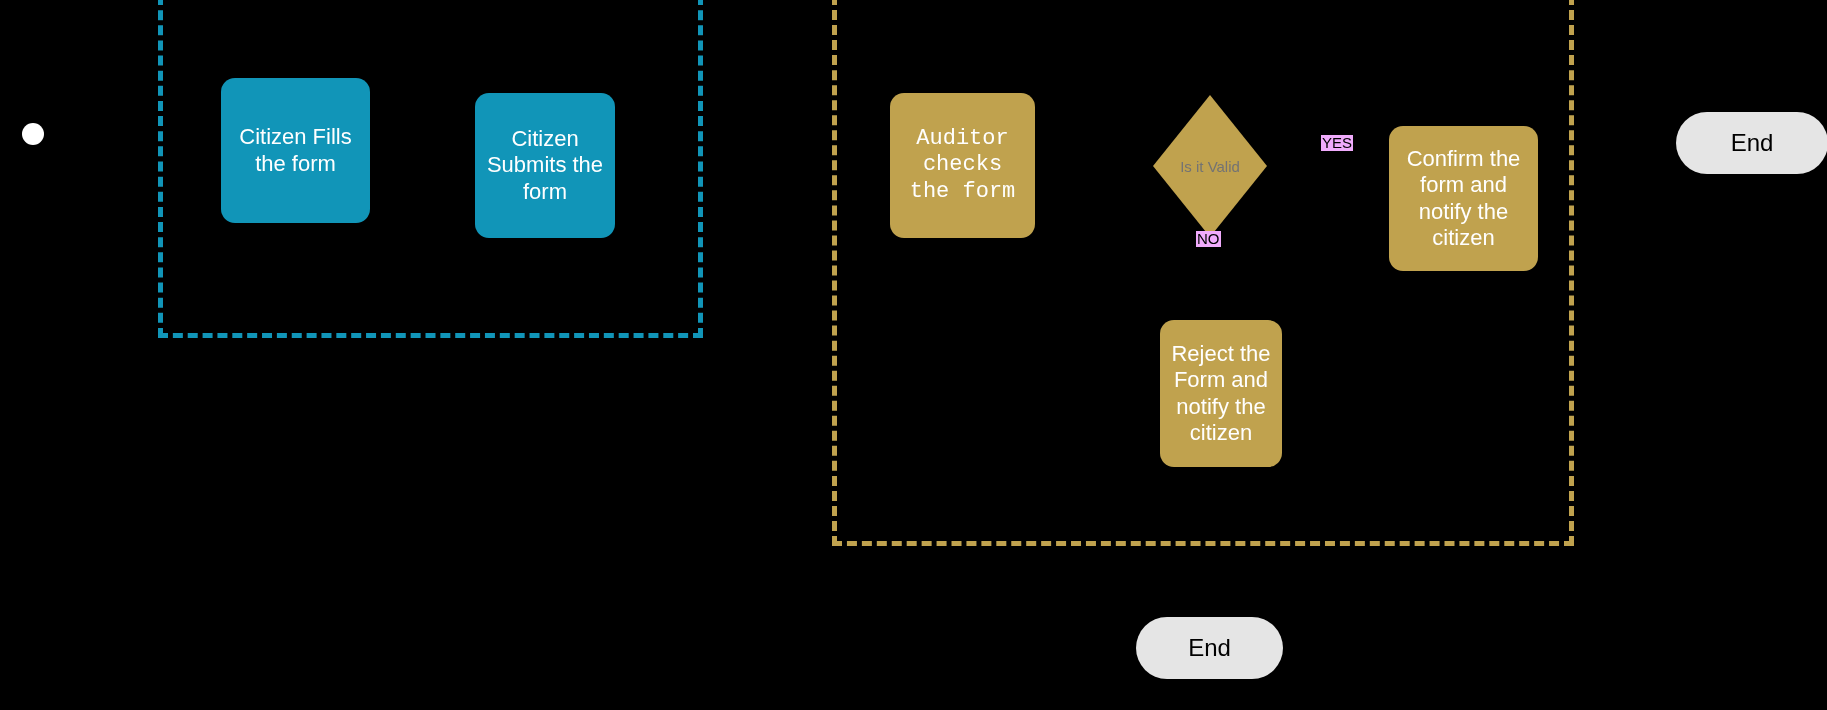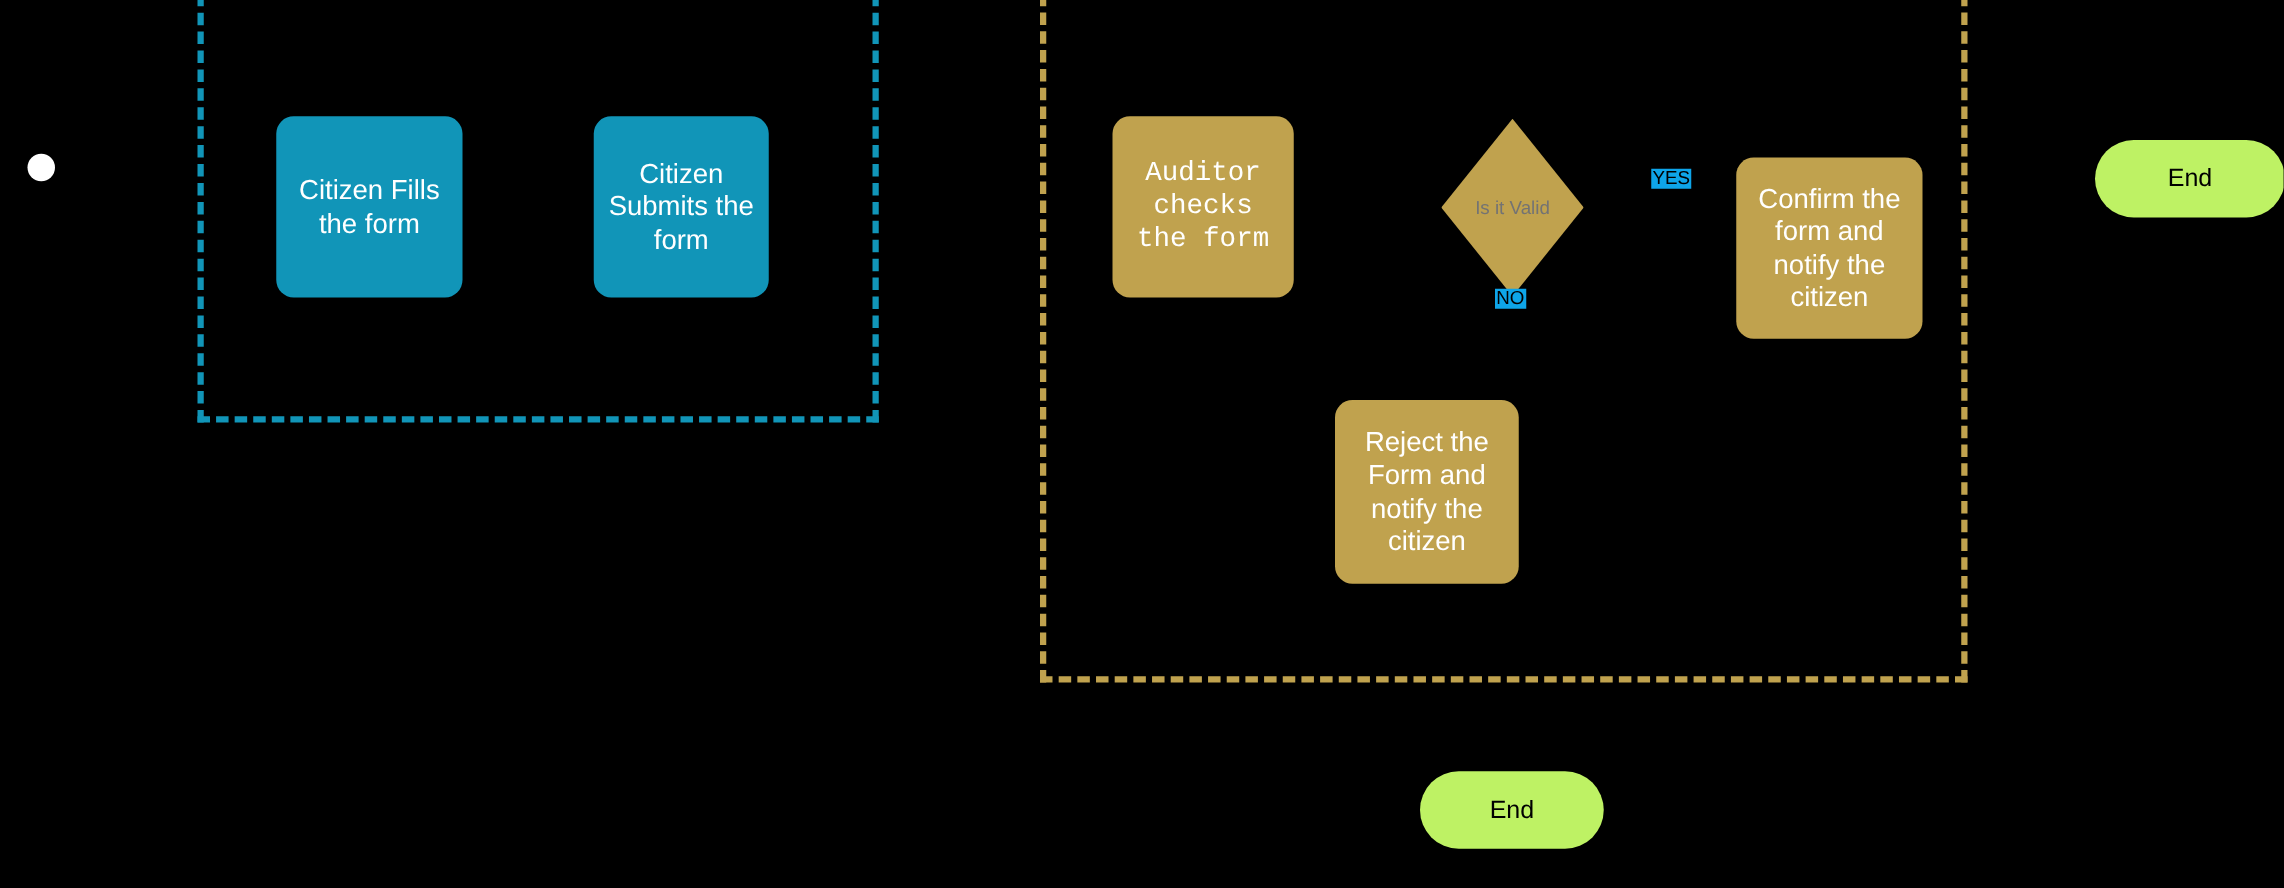--- a/index.html
+++ b/index.html
@@ -61,39 +61,39 @@
     text-align: center;
     color: #ffffff;
     border-radius: 14px;
     line-height: 1.2;
     padding: 4px 8px;
   }
   .node-blue { background: #1195b8; }
   .node-gold { background: #c0a24e; }
 
   .node-fills {
-    left: 221px; top: 93px; width: 149px; height: 145px;
+    left: 221px; top: 78px; width: 149px; height: 145px;
     font-size: 22px;
   }
   .node-submits {
     left: 475px; top: 93px; width: 140px; height: 145px;
     font-size: 22px;
   }
   .node-auditor {
     left: 890px; top: 93px; width: 145px; height: 145px;
     font-size: 22px;
     font-family: Liberation Mono, monospace;
   }
   .node-confirm {
     left: 1389px; top: 93px; width: 149px; height: 145px;
     font-size: 22px;
     margin-top: 33px;
   }
   .node-reject {
-    left: 1068px; top: 320px; width: 147px; height: 147px;
+    left: 1160px; top: 320px; width: 122px; height: 147px;
     font-size: 22px;
   }
 
   
   .decision {
     position: absolute;
     left: 1153px;
     top: 95px;
     width: 114px;
     height: 142px;
@@ -112,41 +112,41 @@
     justify-content: center;
     color: #737373;
     font-size: 15px;
     text-align: center;
     white-space: nowrap;
   }
 
   
   .edge-label {
     position: absolute;
-    background: #0ea5e9;
+    background: #f0abfc;
     color: #000000;
     font-size: 15px;
     line-height: 1.05;
     padding: 0 1px;
     white-space: nowrap;
   }
   .label-yes { left: 1321px; top: 135px; }
   .label-no  { left: 1196px; top: 231px; }
 
   
   .end-node {
     position: absolute;
     box-sizing: border-box;
-    background: #bef264;
+    background: #e5e5e5;
     color: #000000;
     border-radius: 999px;
     display: flex;
     align-items: center;
     justify-content: center;
-    font-size: 20px;
+    font-size: 24px;
   }
   .end-right {
     left: 1676px; top: 112px; width: 152px; height: 62px;
   }
   .end-bottom {
     left: 1136px; top: 617px; width: 147px; height: 62px;
   }
 </style>
 </head>
 <body>

